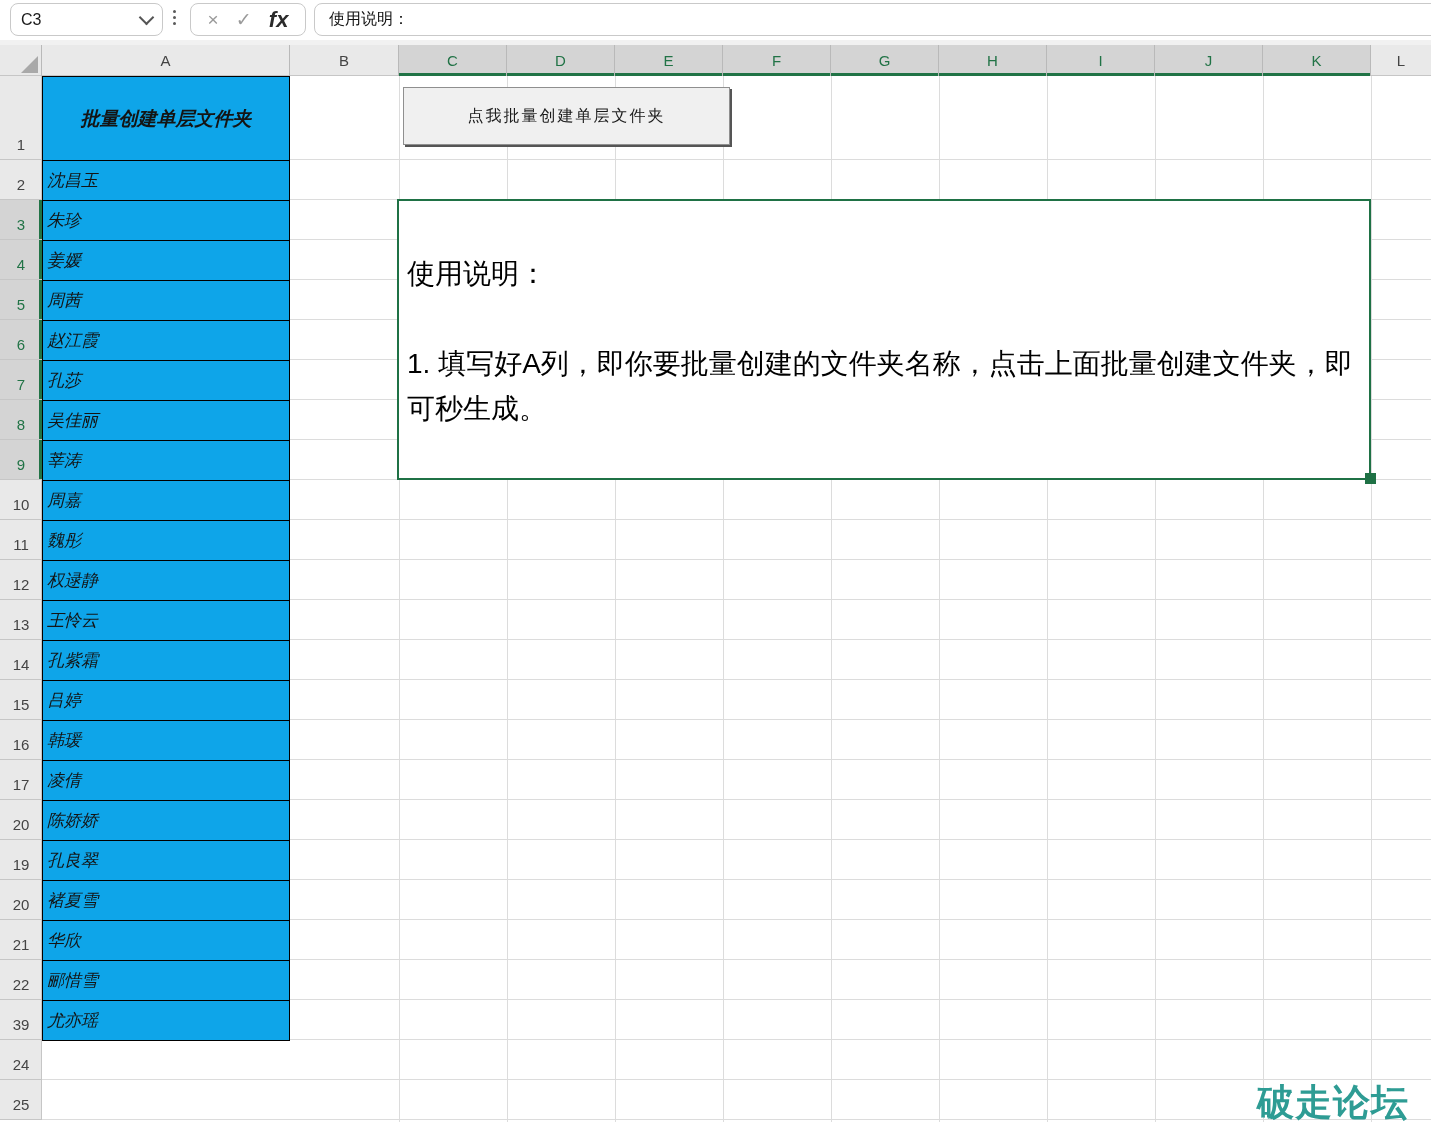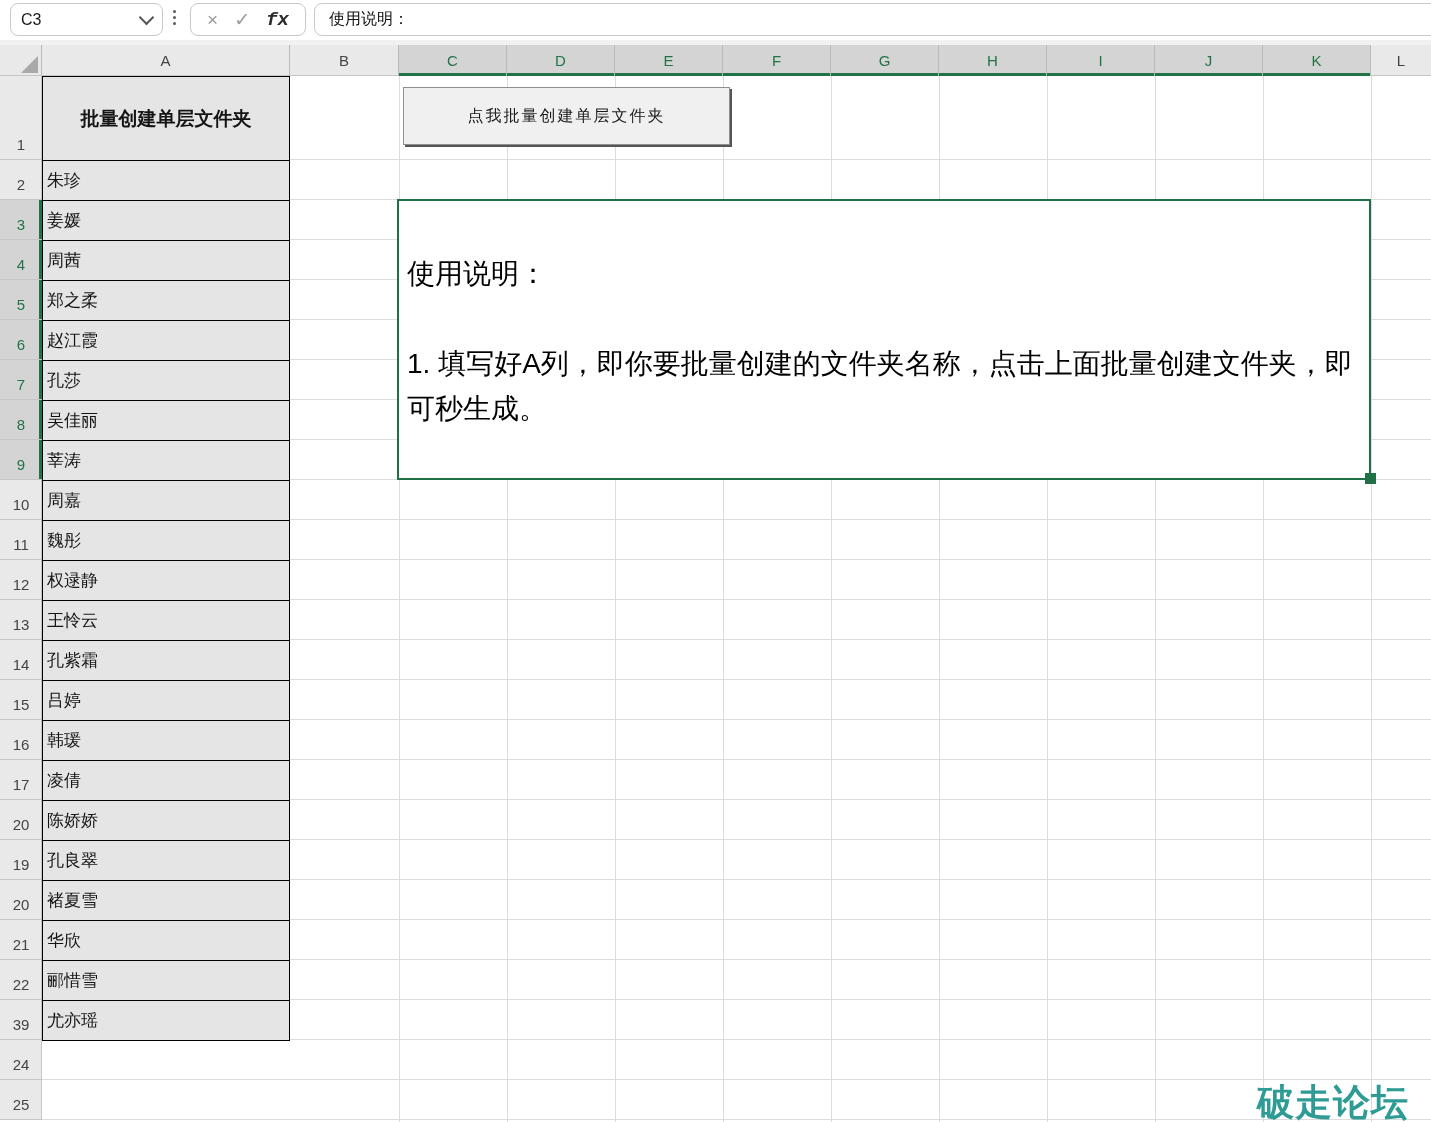--- a/index.html
+++ b/index.html
@@ -11,22 +11,22 @@
   .tb-box{position:absolute;top:3px;height:33px;background:#fff;border:1px solid #c9c9c9;
           border-radius:8px;box-sizing:border-box;display:flex;align-items:center;}
   #name-box{left:10px;width:153px;padding:4px 10px;justify-content:space-between;
             font-size:16px;color:#1a1a1a;}
   #chev{width:9px;height:9px;border-right:2px solid #555;border-bottom:2px solid #555;
         transform:rotate(45deg);margin-top:-4px;}
   #kebab{position:absolute;left:173px;top:10px;display:flex;flex-direction:column;gap:3px;}
   #kebab i{width:3px;height:3px;border-radius:50%;background:#5a5a5a;}
   #fx-box{left:190px;width:116px;justify-content:space-around;padding:0 8px;}
   .fbtn{color:#9a9a9a;font-size:19px;line-height:1;cursor:default;}
-  #fx-glyph{font-family:Liberation Mono, monospace;font-style:italic;font-weight:bold;
-            color:#2b2b2b;font-size:19px;}
+  #fx-glyph{font-family:Liberation Sans, sans-serif;font-style:italic;font-weight:bold;
+            color:#2b2b2b;font-size:22px;}
   #formula-bar{left:314px;width:1140px;padding:0 14px;font-size:16px;color:#111;
                border-top-right-radius:0;border-bottom-right-radius:0;}
   #gapstrip{position:absolute;left:0;top:40px;width:1431px;height:5px;background:#f1f1f1;}
 
   
   #colheaders{position:absolute;left:0;top:45px;width:1431px;height:31px;display:flex;}
   .ch{box-sizing:border-box;height:31px;display:flex;align-items:center;justify-content:center;
       background:#e9e9e9;color:#444;font-size:15px;border-right:1px solid #b9b9b9;
       box-shadow:inset 0 -1px 0 #c6c6c6;}
   .ch.sel{background:#d4d4d4;color:#217346;box-shadow:inset 0 -3px 0 #217346;}
@@ -47,23 +47,23 @@
   #rowheaders{position:absolute;left:0;top:0;width:42px;display:flex;flex-direction:column;}
   .rh{box-sizing:border-box;width:42px;height:40px;background:#e9e9e9;color:#444;font-size:15px;
       display:flex;align-items:flex-end;justify-content:center;padding-bottom:6px;
       border-bottom:1px solid #c6c6c6;box-shadow:inset -1px 0 0 #c6c6c6;}
   .rh.tall{height:84px;}
   .rh.sel{background:#d4d4d4;color:#217346;box-shadow:inset -3px 0 0 #217346;}
 
   
   #acol{position:absolute;left:42px;top:0;width:248px;display:flex;flex-direction:column;
         border-top:1px solid #000;}
-  .ac{box-sizing:border-box;width:248px;height:40px;background:#e5e5e5;color:#141414;
+  .ac{box-sizing:border-box;width:248px;height:40px;background:#0ea5e9;color:#141414;
       border:1px solid #000;border-top:none;display:flex;align-items:center;
-      padding:0 4px;font-size:17px;font-family:"Liberation Serif",serif;white-space:nowrap;}
+      padding:0 4px;font-size:17px;font-family:"Liberation Serif",serif;white-space:nowrap;font-style:italic;}
   .ac.tall{height:84px;justify-content:center;font-family:"Liberation Sans",sans-serif;
            font-weight:bold;font-size:19px;}
 
   
   #macro-button{position:absolute;left:403px;top:87px;width:327px;height:58px;background:#f0f0f0;
       border:1px solid #8f8f8f;box-shadow:2px 2px 0 #555;box-sizing:border-box;
       display:flex;align-items:center;justify-content:center;font-size:16px;color:#1a1a1a;
       font-family:"Liberation Serif",serif;letter-spacing:2px;cursor:pointer;}
 
   
@@ -158,24 +158,24 @@
       <div class="rh">20</div>
       <div class="rh">21</div>
       <div class="rh">22</div>
       <div class="rh">39</div>
       <div class="rh">24</div>
       <div class="rh">25</div>
     </div>
 
     <div id="acol">
       <div class="ac tall">批量创建单层文件夹</div>
+      <div class="ac">沈昌玉</div>
       <div class="ac">朱珍</div>
       <div class="ac">姜媛</div>
       <div class="ac">周茜</div>
-      <div class="ac">郑之柔</div>
       <div class="ac">赵江霞</div>
       <div class="ac">孔莎</div>
       <div class="ac">吴佳丽</div>
       <div class="ac">莘涛</div>
       <div class="ac">周嘉</div>
       <div class="ac">魏彤</div>
       <div class="ac">权逯静</div>
       <div class="ac">王怜云</div>
       <div class="ac">孔紫霜</div>
       <div class="ac">吕婷</div>

